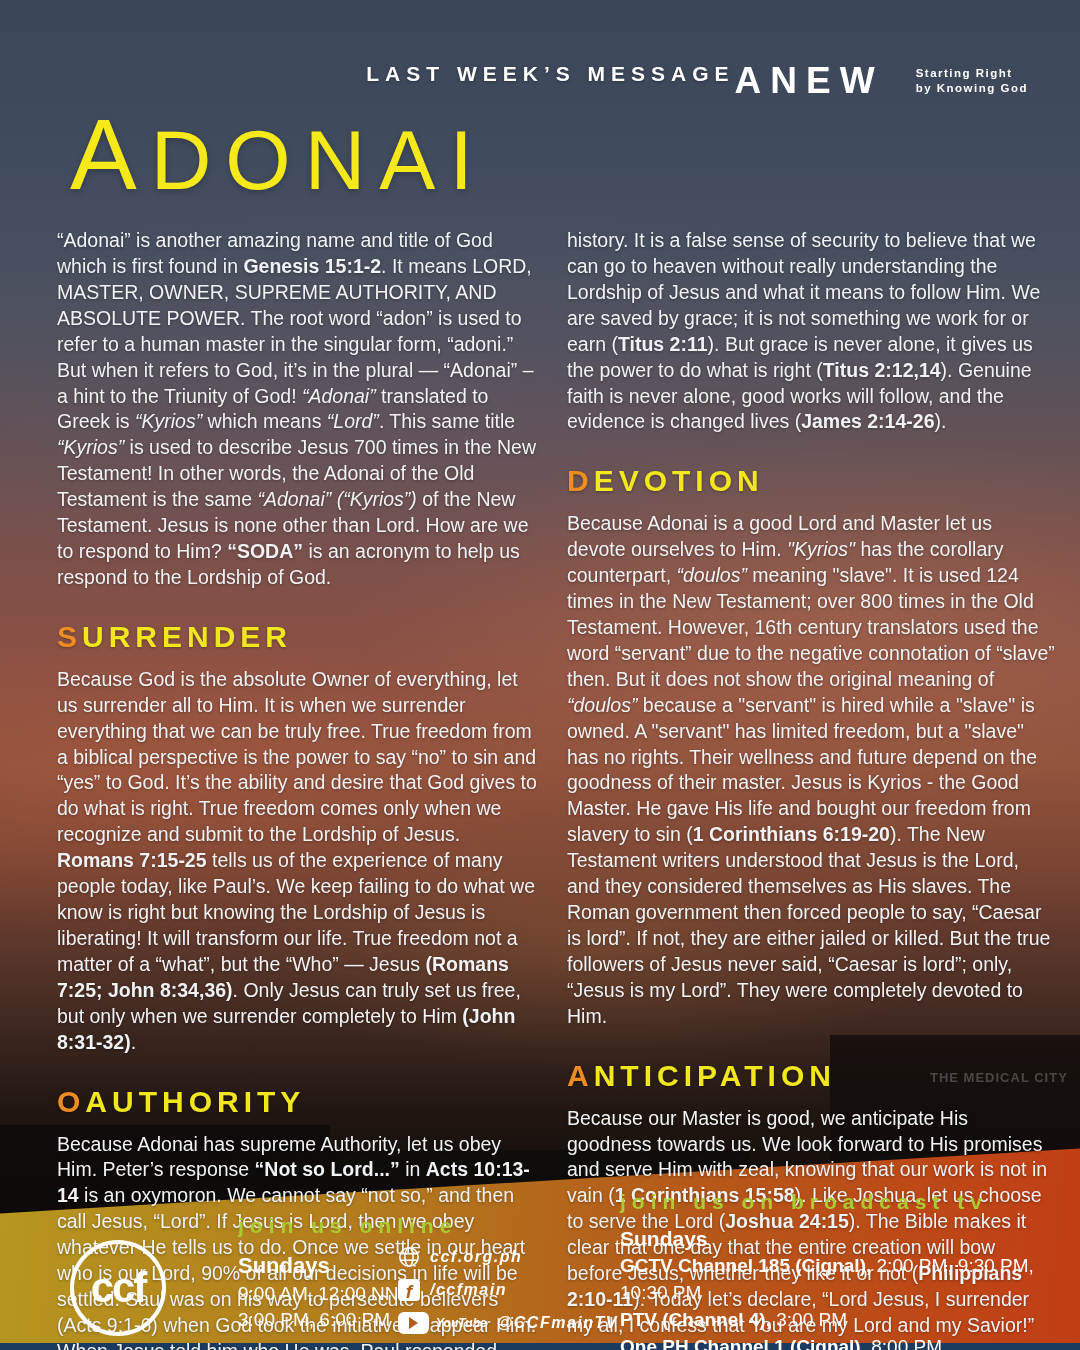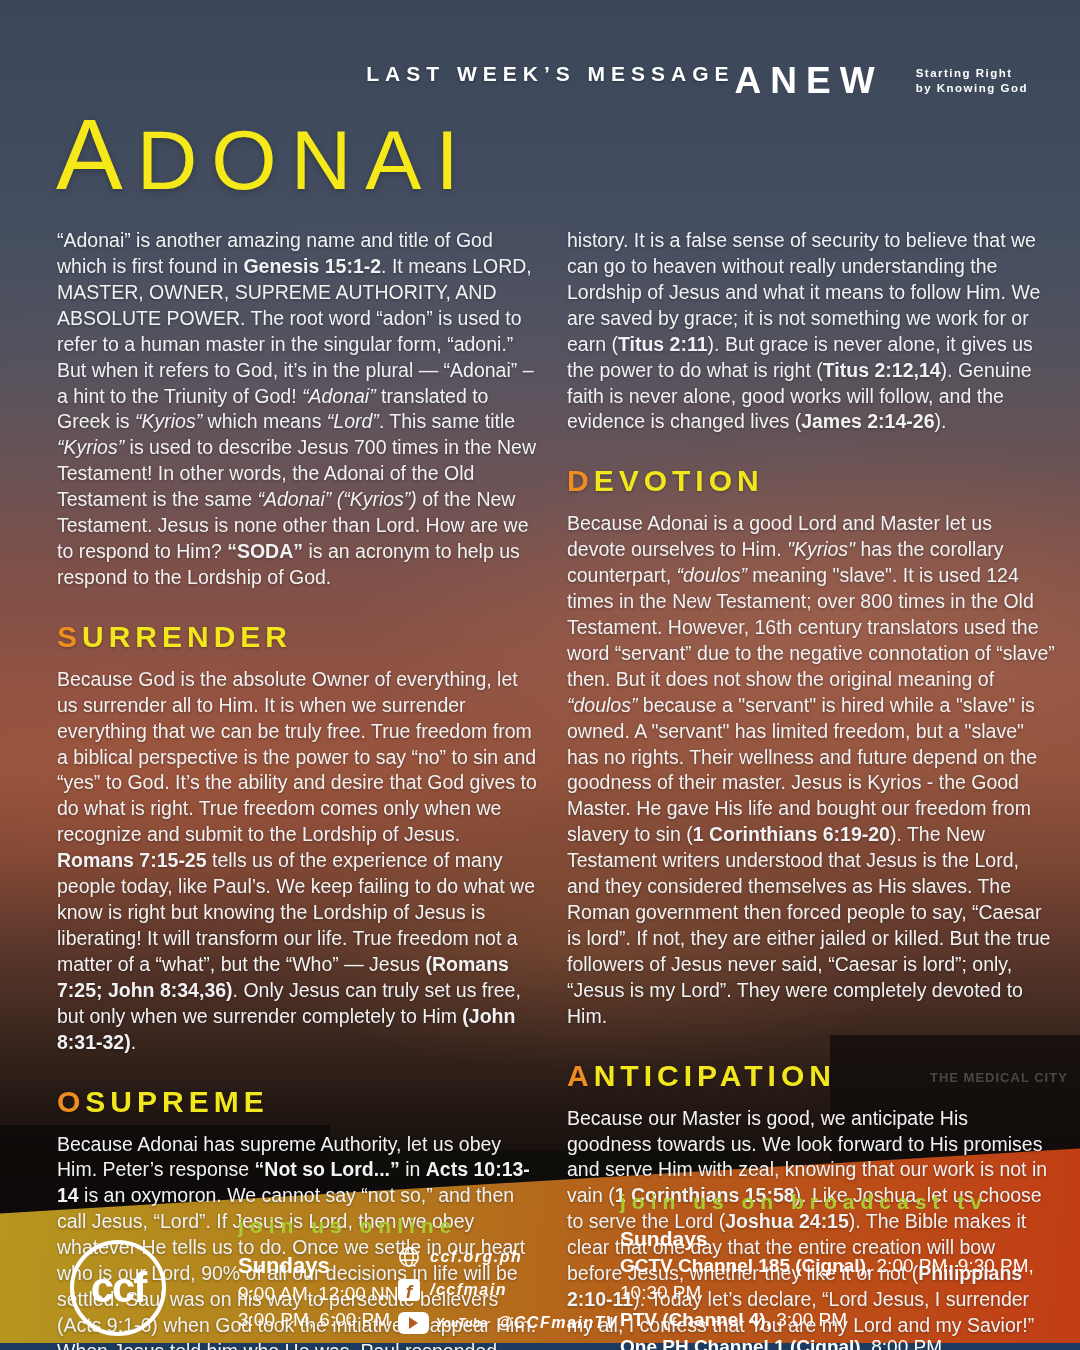--- a/index.html
+++ b/index.html
@@ -20,21 +20,21 @@
   .txtshadow{text-shadow:0 1px 3px rgba(0,0,0,.35);}
 
   
   .header{position:absolute;top:62px;left:57px;right:52px;display:flex;justify-content:flex-end;align-items:flex-start;margin-left:38px;}
   .eyebrow{color:#fff;font-size:21px;font-weight:700;letter-spacing:6px;}
   .anew{display:flex;align-items:center;gap:32px;color:#fff;}
   .anew-word{font-size:37px;font-weight:800;letter-spacing:9px;line-height:1;}
   .anew-tag{font-size:11.5px;font-weight:700;letter-spacing:1.5px;line-height:1.3;}
 
   
-  .title{position:absolute;left:56px;top:104px;color:#f6e91a;font-weight:500;line-height:1;
+  .title{position:absolute;left:70px;top:104px;color:#f6e91a;font-weight:500;line-height:1;
          letter-spacing:14px;text-shadow:0 2px 6px rgba(0,0,0,.25);}
   .title .t-first{font-size:100px;}
   .title .t-rest{font-size:84px;vertical-align:baseline;}
 
   
   .col{position:absolute;top:228px;color:#f1f2f4;font-size:19.5px;line-height:1.33;}
   .col-left{left:57px;width:484px;}
   .col-right{left:567px;width:488px;}
   .col p{margin:0 0 22px 0;}
   .rb{font-weight:700;}
@@ -102,21 +102,21 @@
       </div>
     </div>
   </div>
 
   <div class="title"><span class="t-first">A</span><span class="t-rest">DONAI</span></div>
 
   <div class="col col-left txtshadow">
     <p><span>“Adonai” is another amazing name and title of God which is first found in </span><span class="rb">Genesis 15:1-2</span><span>. It means LORD, MASTER, OWNER, SUPREME AUTHORITY, AND ABSOLUTE POWER. The root word “adon” is used to refer to a human master in the singular form, “adoni.” But when it refers to God, it’s in the plural — “Adonai” – a hint to the Triunity of God! </span><span class="ri">“Adonai”</span><span> translated to Greek is </span><span class="ri">“Kyrios”</span><span> which means </span><span class="ri">“Lord”</span><span>. This same title </span><span class="ri">“Kyrios”</span><span> is used to describe Jesus 700 times in the New Testament! In other words, the Adonai of the Old Testament is the same </span><span class="ri">“Adonai” (“Kyrios”)</span><span> of the New Testament. Jesus is none other than Lord. How are we to respond to Him? </span><span class="rb">“SODA”</span><span> is an acronym to help us respond to the Lordship of God.</span></p>
     <h2 class="sec-h"><span class="h-first">S</span><span>URRENDER</span></h2>
     <p><span>Because God is the absolute Owner of everything, let us surrender all to Him. It is when we surrender everything that we can be truly free. True freedom from a biblical perspective is the power to say “no” to sin and “yes” to God. It’s the ability and desire that God gives to do what is right. True freedom comes only when we recognize and submit to the Lordship of Jesus. </span><span class="rb">Romans 7:15-25</span><span> tells us of the experience of many people today, like Paul’s. We keep failing to do what we know is right but knowing the Lordship of Jesus is liberating! It will transform our life. True freedom not a matter of a “what”, but the “Who” — Jesus </span><span class="rb">(Romans 7:25; John 8:34,36)</span><span>. Only Jesus can truly set us free, but only when we surrender completely to Him </span><span class="rb">(John 8:31-32)</span><span>.</span></p>
-    <h2 class="sec-h"><span class="h-first">O</span><span>SUPREME</span></h2>
+    <h2 class="sec-h"><span class="h-first">O</span><span>AUTHORITY</span></h2>
     <p><span>Because Adonai has supreme Authority, let us obey Him. Peter’s response </span><span class="rb">“Not so Lord...”</span><span> in </span><span class="rb">Acts 10:13-14</span><span> is an oxymoron. We cannot say “not so,” and then call Jesus, “Lord”. If Jesus is Lord, then we obey whatever He tells us to do. Once we settle in our heart who is our Lord, 90% of all our decisions in life will be settled. Saul was on his way to persecute believers (Acts 9:1-6) when God took the initiative to appear Him. When Jesus told him who He was, Paul responded properly with, “What shall I do, Lord </span></p>
   </div>
 
   <div class="col col-right txtshadow">
     <p><span>history. It is a false sense of security to believe that we can go to heaven without really understanding the Lordship of Jesus and what it means to follow Him. We are saved by grace; it is not something we work for or earn (</span><span class="rb">Titus 2:11</span><span>). But grace is never alone, it gives us the power to do what is right (</span><span class="rb">Titus 2:12,14</span><span>). Genuine faith is never alone, good works will follow, and the evidence is changed lives (</span><span class="rb">James 2:14-26</span><span>).</span></p>
     <h2 class="sec-h"><span class="h-first">D</span><span>EVOTION</span></h2>
     <p><span>Because Adonai is a good Lord and Master let us devote ourselves to Him. </span><span class="ri">"Kyrios"</span><span> has the corollary counterpart, </span><span class="ri">“doulos”</span><span> meaning "slave". It is used 124 times in the New Testament; over 800 times in the Old Testament. However, 16th century translators used the word “servant” due to the negative connotation of “slave” then. But it does not show the original meaning of </span><span class="ri">“doulos”</span><span> because a "servant" is hired while a "slave" is owned. A "servant" has limited freedom, but a "slave" has no rights. Their wellness and future depend on the goodness of their master. Jesus is Kyrios - the Good Master. He gave His life and bought our freedom from slavery to sin (</span><span class="rb">1 Corinthians 6:19-20</span><span>). The New Testament writers understood that Jesus is the Lord, and they considered themselves as His slaves. The Roman government then forced people to say, “Caesar is lord”. If not, they are either jailed or killed. But the true followers of Jesus never said, “Caesar is lord”; only, “Jesus is my Lord”. They were completely devoted to Him.</span></p>
     <h2 class="sec-h"><span class="h-first">A</span><span>NTICIPATION</span></h2>
     <p><span>Because our Master is good, we anticipate His goodness towards us. We look forward to His promises and serve Him with zeal, knowing that our work is not in vain (</span><span class="rb">1 Corinthians 15:58</span><span>). Like Joshua, let us choose to serve the Lord (</span><span class="rb">Joshua 24:15</span><span>). The Bible makes it clear that one day that the entire creation will bow before Jesus, whether they like it or not (</span><span class="rb">Philippians 2:10-11</span><span>). Today let’s declare, “Lord Jesus, I surrender my all, I confess that You are my Lord and my Savior!”</span></p>
   </div>

